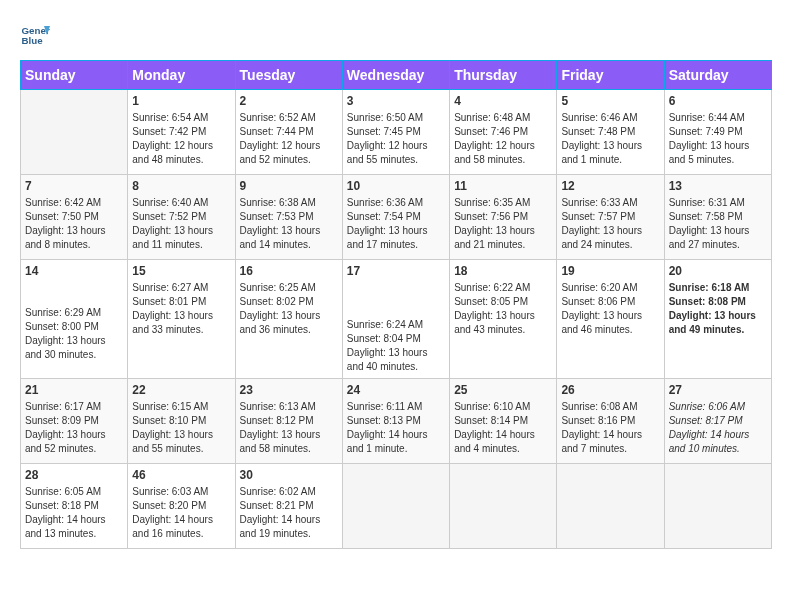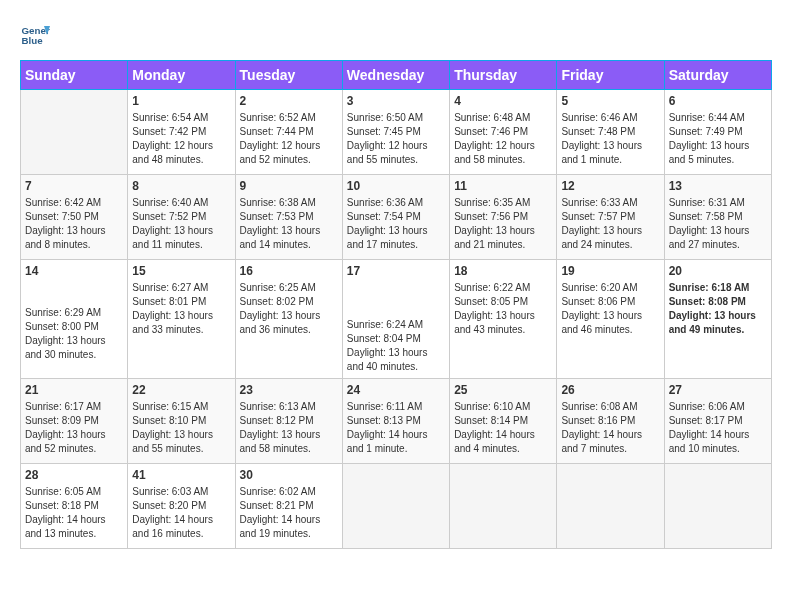--- a/index.html
+++ b/index.html
@@ -294,36 +294,36 @@
         </td>
         <td>
           <div class="day-number">26</div>
           <div class="day-info" style="white-space: pre-line;">Sunrise: 6:08 AM
 Sunset: 8:16 PM
 Daylight: 14 hours
 and 7 minutes.</div>
         </td>
         <td>
           <div class="day-number">27</div>
-          <div class="day-info" style="white-space: pre-line;">Sunrise: 6:06 AM
+          <div class="day-info" style="white-space: pre-line; font-style: italic;">Sunrise: 6:06 AM
 Sunset: 8:17 PM
 Daylight: 14 hours
 and 10 minutes.</div>
         </td>
       </tr>
       <tr class="week-row">
         <td>
           <div class="day-number">28</div>
           <div class="day-info" style="white-space: pre-line;">Sunrise: 6:05 AM
 Sunset: 8:18 PM
 Daylight: 14 hours
 and 13 minutes.</div>
         </td>
         <td>
-          <div class="day-number">41</div>
+          <div class="day-number">46</div>
           <div class="day-info" style="white-space: pre-line;">Sunrise: 6:03 AM
 Sunset: 8:20 PM
 Daylight: 14 hours
 and 16 minutes.</div>
         </td>
         <td>
           <div class="day-number">30</div>
           <div class="day-info" style="white-space: pre-line;">Sunrise: 6:02 AM
 Sunset: 8:21 PM
 Daylight: 14 hours

